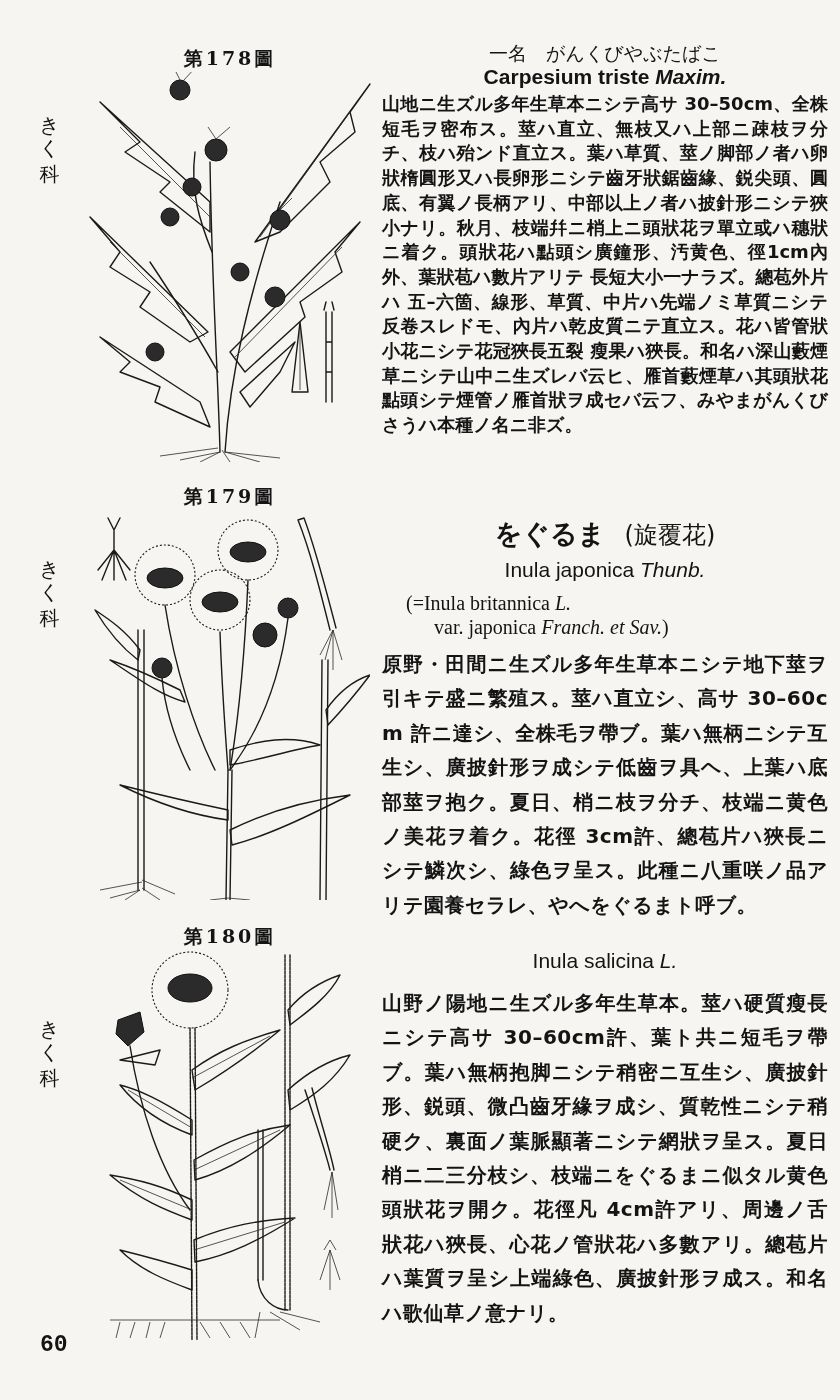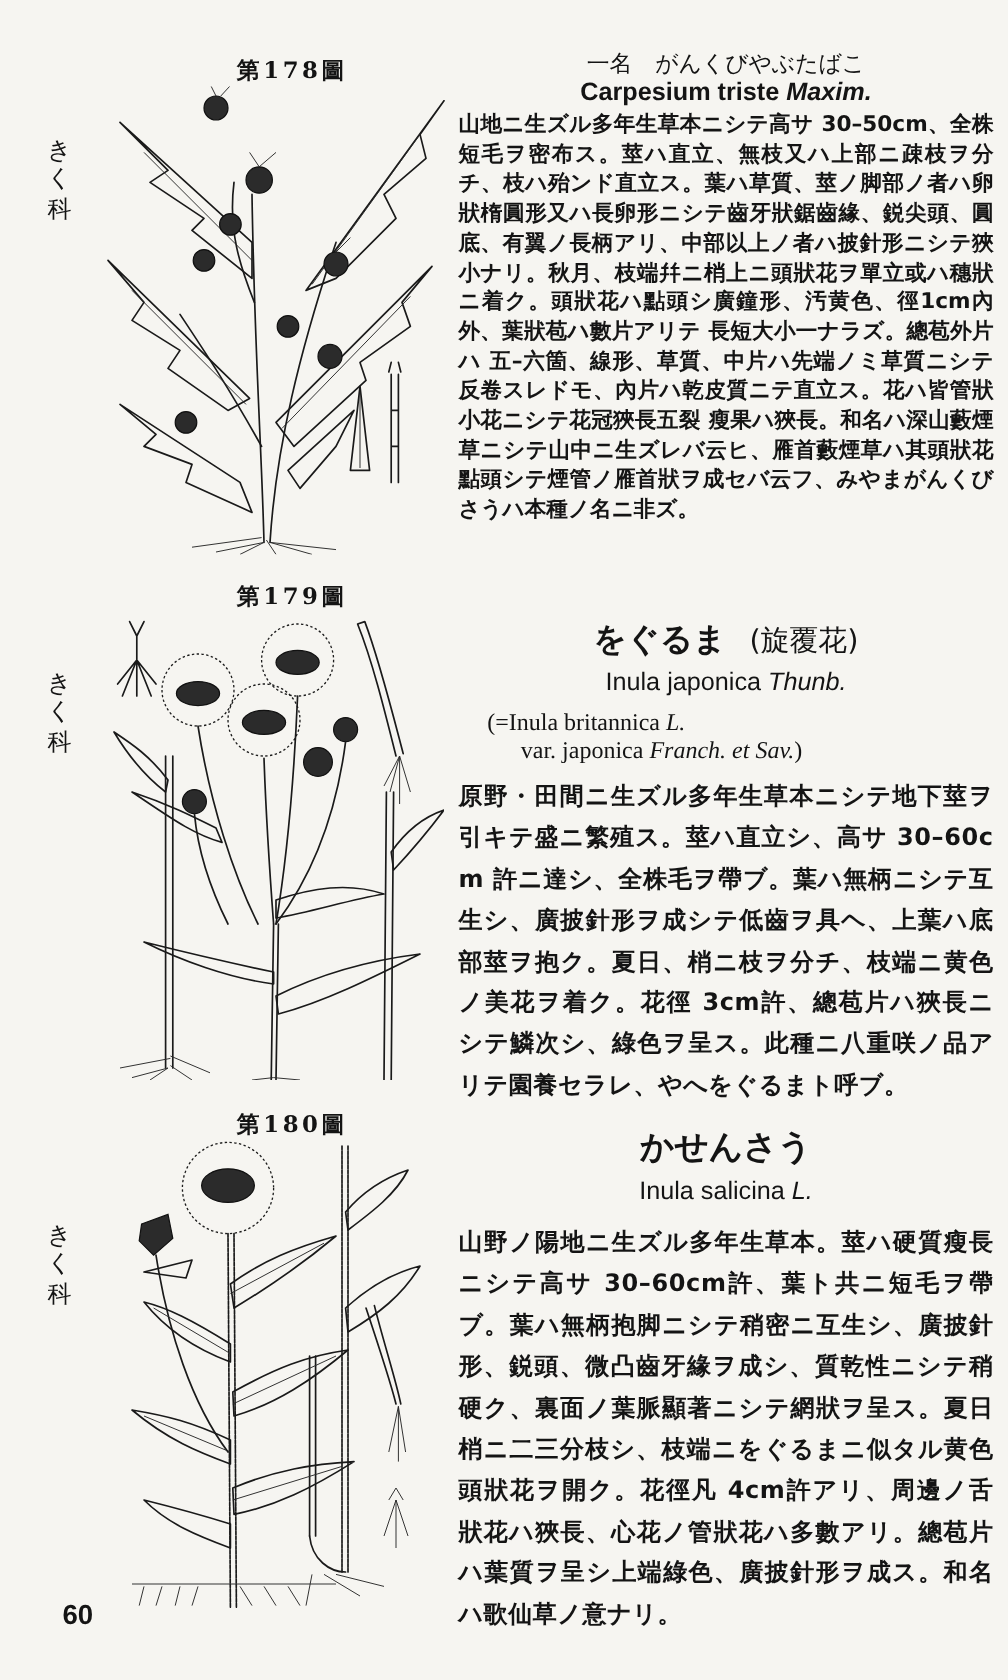--- a/index.html
+++ b/index.html
@@ -6,21 +6,21 @@
   body {
     width: 840px; height: 1400px; overflow: hidden;
     background: #f6f5f1;
     color: #141414;
     font-family: "DejaVu Serif", "Liberation Serif", serif;
     position: relative;
   }
   .page { position: absolute; inset: 0; }
   .entry { position: absolute; left: 0; width: 840px; }
   .fig-label {
-    position: absolute; left: 170px; width: 120px; text-align: right;
+    position: absolute; left: 170px; width: 120px; text-align: center;
     font-size: 19px; font-weight: bold; letter-spacing: 3px;
   }
   .family {
     position: absolute; left: 46px; width: 30px;
     font-size: 20px; line-height: 52px; text-align: center;
     writing-mode: vertical-rl;
   }
   .illus { position: absolute; left: 80px; }
   .illus svg { display: block; }
   .text-col { position: absolute; left: 382px; width: 446px; }
@@ -45,22 +45,22 @@
   .syn .l2 { padding-left: 28px; }
   .body {
     font-family: "DejaVu Sans", sans-serif;
     font-weight: bold;
     text-align: justify; text-align-last: left;
     word-break: break-all;
   }
   .e1 .body { font-size: 18px; line-height: 24.7px; letter-spacing: 0px; }
   .e2 .body, .e3 .body { font-size: 20px; line-height: 34.4px; letter-spacing: 0.5px; }
   .page-num {
-    position: absolute; left: 52px; top: 1332px;
-    font-size: 23px; font-weight: bold; font-family: Liberation Sans, sans-serif;
+    position: absolute; left: 40px; top: 1332px;
+    font-size: 23px; font-weight: bold; font-family: Liberation Mono, monospace;
   }
   svg .ln { fill: none; stroke: #1a1a1a; stroke-width: 1.4; stroke-linecap: round; stroke-linejoin: round; }
   svg .thin { fill: none; stroke: #2a2a2a; stroke-width: 0.8; }
   svg .head { fill: #2b2b2b; stroke: #111; stroke-width: 1; }
   svg .ray { fill: none; stroke: #1c1c1c; stroke-width: 1.1; stroke-dasharray: 2 2; }
 </style>
 </head>
 <body>
 
 <div class="page">
@@ -208,21 +208,20 @@
 
         <path class="ln" d="M225 140 C235 170 245 200 250 220 M232 138 C240 170 250 200 254 220"></path>
         <path class="thin" d="M252 222 L244 260 M252 222 L258 260 M252 222 L252 268"></path>
         <path class="thin" d="M250 290 L244 300 M250 290 L256 300 M250 300 L240 330 M250 300 L260 330 M250 300 L250 340"></path>
 
         <path class="thin" d="M30 370 L200 370 M40 372 L36 388 M55 372 L50 388 M70 372 L66 388 M85 372 L80 388 M120 372 L130 388 M140 372 L150 388 M160 372 L170 388 M190 362 L220 380 M200 362 L240 372 M180 362 L175 388"></path>
       </svg>
     </div>
 
     <div class="text-col" style="top:30px;">
-      <div class="jp-title" style="font-size:28px;">かせんさう</div>
       <div class="sci" style="margin-top:8px;">
         <span>Inula salicina</span>
         <i>L.</i>
       </div>
       <div class="body" style="margin-top:12px;">山野ノ陽地ニ生ズル多年生草本。莖ハ硬質瘦長ニシテ高サ 30–60cm許、葉ト共ニ短毛ヲ帶ブ。葉ハ無柄抱脚ニシテ稍密ニ互生シ、廣披針形、鋭頭、微凸齒牙緣ヲ成シ、質乾性ニシテ稍硬ク、裏面ノ葉脈顯著ニシテ網狀ヲ呈ス。夏日梢ニ二三分枝シ、枝端ニをぐるまニ似タル黄色頭狀花ヲ開ク。花徑凡 4cm許アリ、周邊ノ舌狀花ハ狹長、心花ノ管狀花ハ多數アリ。總苞片ハ葉質ヲ呈シ上端綠色、廣披針形ヲ成ス。和名ハ歌仙草ノ意ナリ。</div>
     </div>
   </section>
 
   <div class="page-num">60</div>
 </div>

